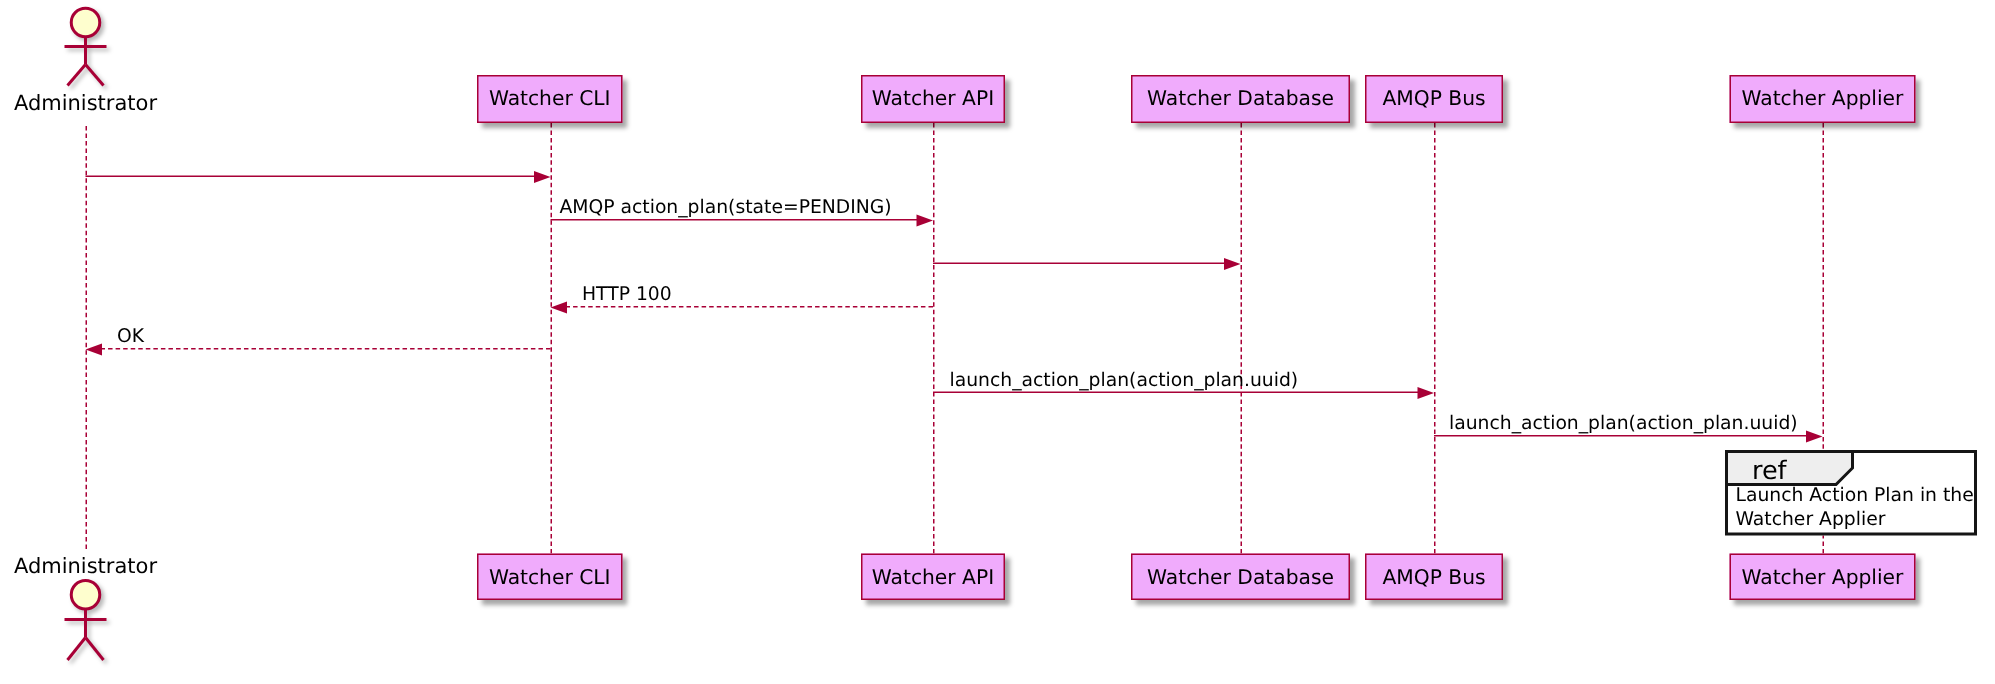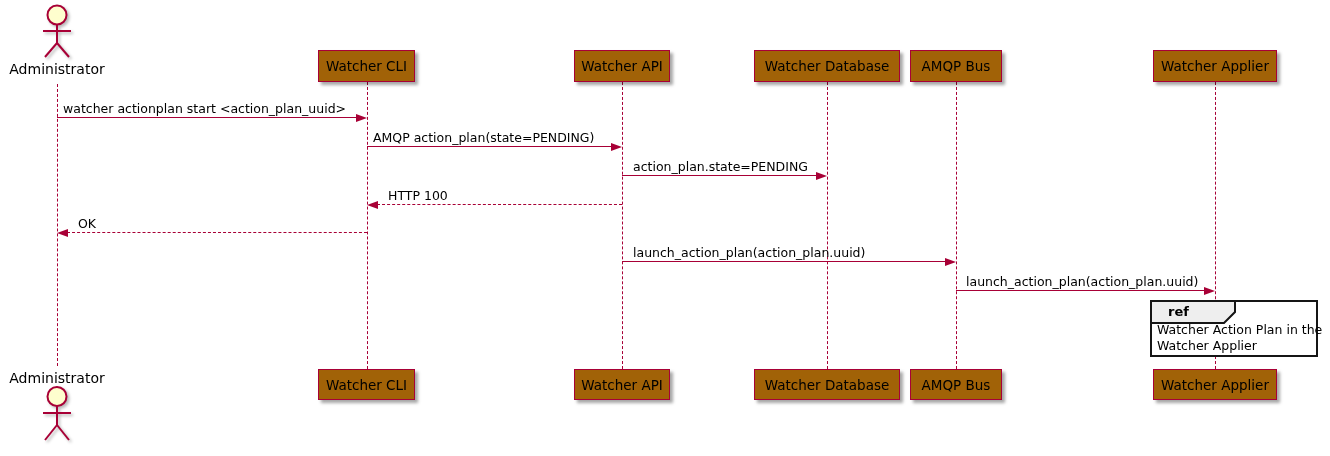--- a/index.html
+++ b/index.html
@@ -2,40 +2,40 @@
 <html><head>
 <meta charset="utf-8">
 <style>
   html, body { margin:0; padding:0; background:#ffffff; }
   .canvas {
     position:relative; width:1330px; height:456px; background:#ffffff;
     font-family:"DejaVu Sans", sans-serif; color:#000; overflow:hidden;
   }
   .lifeline { position:absolute; width:0; border-left:1px dashed #A80036; }
   .pbox {
-    position:absolute; background:#a16207; border:1.6px solid #A80036;
+    position:absolute; background:#f0abfc; border:1.6px solid #A80036;
     box-shadow:3px 3px 3px rgba(0,0,0,0.35);
     display:flex; align-items:center; justify-content:center;
     font-size:13.5px; box-sizing:border-box; white-space:nowrap;
   }
   .mlabel { position:absolute; font-size:12.5px; white-space:nowrap; }
   .mline { position:absolute; height:0; }
   .mline.solid { border-top:1.5px solid #A80036; }
   .mline.dashed { border-top:1.5px dashed #A80036; }
   .ahead { position:absolute; width:0; height:0; }
   .ahead.right { border-left:11px solid #A80036; border-top:4px solid transparent; border-bottom:4px solid transparent; }
   .ahead.left  { border-right:11px solid #A80036; border-top:4px solid transparent; border-bottom:4px solid transparent; }
   .actor-label { position:absolute; font-size:14px; text-align:center; white-space:nowrap; }
   .actor-svg { position:absolute; filter:drop-shadow(2.5px 2.5px 1.5px rgba(0,0,0,0.28)); }
   .refbox {
     position:absolute; left:1150px; top:300px; width:168px; height:57px;
     background:#ffffff; border:2px solid #151515; box-sizing:border-box;
   }
   .ref-pentagon { position:absolute; left:-2px; top:-2px; }
-  .ref-keyword { position:absolute; left:16px; top:2px; font-weight:bold; font-size:13px;text-align:center; }
+  .ref-keyword { position:absolute; left:16px; top:2px; font-weight:normal; font-size:17px;text-align:center; }
   .ref-line { position:absolute; left:5px; font-size:12.5px; white-space:nowrap; }
 </style>
 </head>
 <body>
 
 <div class="canvas">
 
   <div class="lifeline" style="left:57px;  top:84px; height:282px;"></div>
   <div class="lifeline" style="left:367px; top:82px; height:287px;"></div>
   <div class="lifeline" style="left:622px; top:82px; height:287px;"></div>
@@ -61,29 +61,27 @@
   <div class="pbox" style="left:754px;  top:50px; width:146px; height:32px;">
       <span>Watcher Database</span>
     </div>
   <div class="pbox" style="left:910px;  top:50px; width:92px;  height:32px;">
       <span>AMQP Bus</span>
     </div>
   <div class="pbox" style="left:1153px; top:50px; width:124px; height:32px;">
       <span>Watcher Applier</span>
     </div>
 
-  <div class="mlabel" style="left:63px; top:101px;">watcher actionplan start &lt;action_plan_uuid&gt;</div>
   <div class="mline solid" style="left:57px; top:117px; width:301px;"></div>
   <div class="ahead right" style="left:356px; top:114px;"></div>
 
   <div class="mlabel" style="left:373px; top:130px;">AMQP action_plan(state=PENDING)</div>
   <div class="mline solid" style="left:367px; top:146px; width:246px;"></div>
   <div class="ahead right" style="left:611px; top:143px;"></div>
 
-  <div class="mlabel" style="left:633px; top:159px;">action_plan.state=PENDING</div>
   <div class="mline solid" style="left:622px; top:175px; width:196px;"></div>
   <div class="ahead right" style="left:816px; top:172px;"></div>
 
   <div class="mlabel" style="left:388px; top:188px;">HTTP 100</div>
   <div class="mline dashed" style="left:377px; top:204px; width:245px;"></div>
   <div class="ahead left" style="left:367px; top:201px;"></div>
 
   <div class="mlabel" style="left:78px; top:216px;">OK</div>
   <div class="mline dashed" style="left:67px; top:232px; width:300px;"></div>
   <div class="ahead left" style="left:57px; top:229px;"></div>
@@ -94,21 +92,21 @@
 
   <div class="mlabel" style="left:966px; top:274px;">launch_action_plan(action_plan.uuid)</div>
   <div class="mline solid" style="left:956px; top:290px; width:250px;"></div>
   <div class="ahead right" style="left:1204px; top:287px;"></div>
 
   <div class="refbox">
     <svg class="ref-pentagon" width="88" height="25" viewBox="0 0 88 25">
       <path d="M1,1 L85,1 L85,12 L74,23 L1,23 Z" fill="#EEEEEE" stroke="#151515" stroke-width="2"></path>
     </svg>
     <div class="ref-keyword">ref</div>
-    <div class="ref-line" style="top:20px;">Watcher Action Plan in the</div>
+    <div class="ref-line" style="top:20px;">Launch Action Plan in the</div>
     <div class="ref-line" style="top:36px;">Watcher Applier</div>
   </div>
 
   <div class="pbox" style="left:318px;  top:369px; width:97px;  height:31px;">
       <span>Watcher CLI</span>
     </div>
   <div class="pbox" style="left:574px;  top:369px; width:96px;  height:31px;">
       <span>Watcher API</span>
     </div>
   <div class="pbox" style="left:754px;  top:369px; width:146px; height:31px;">

